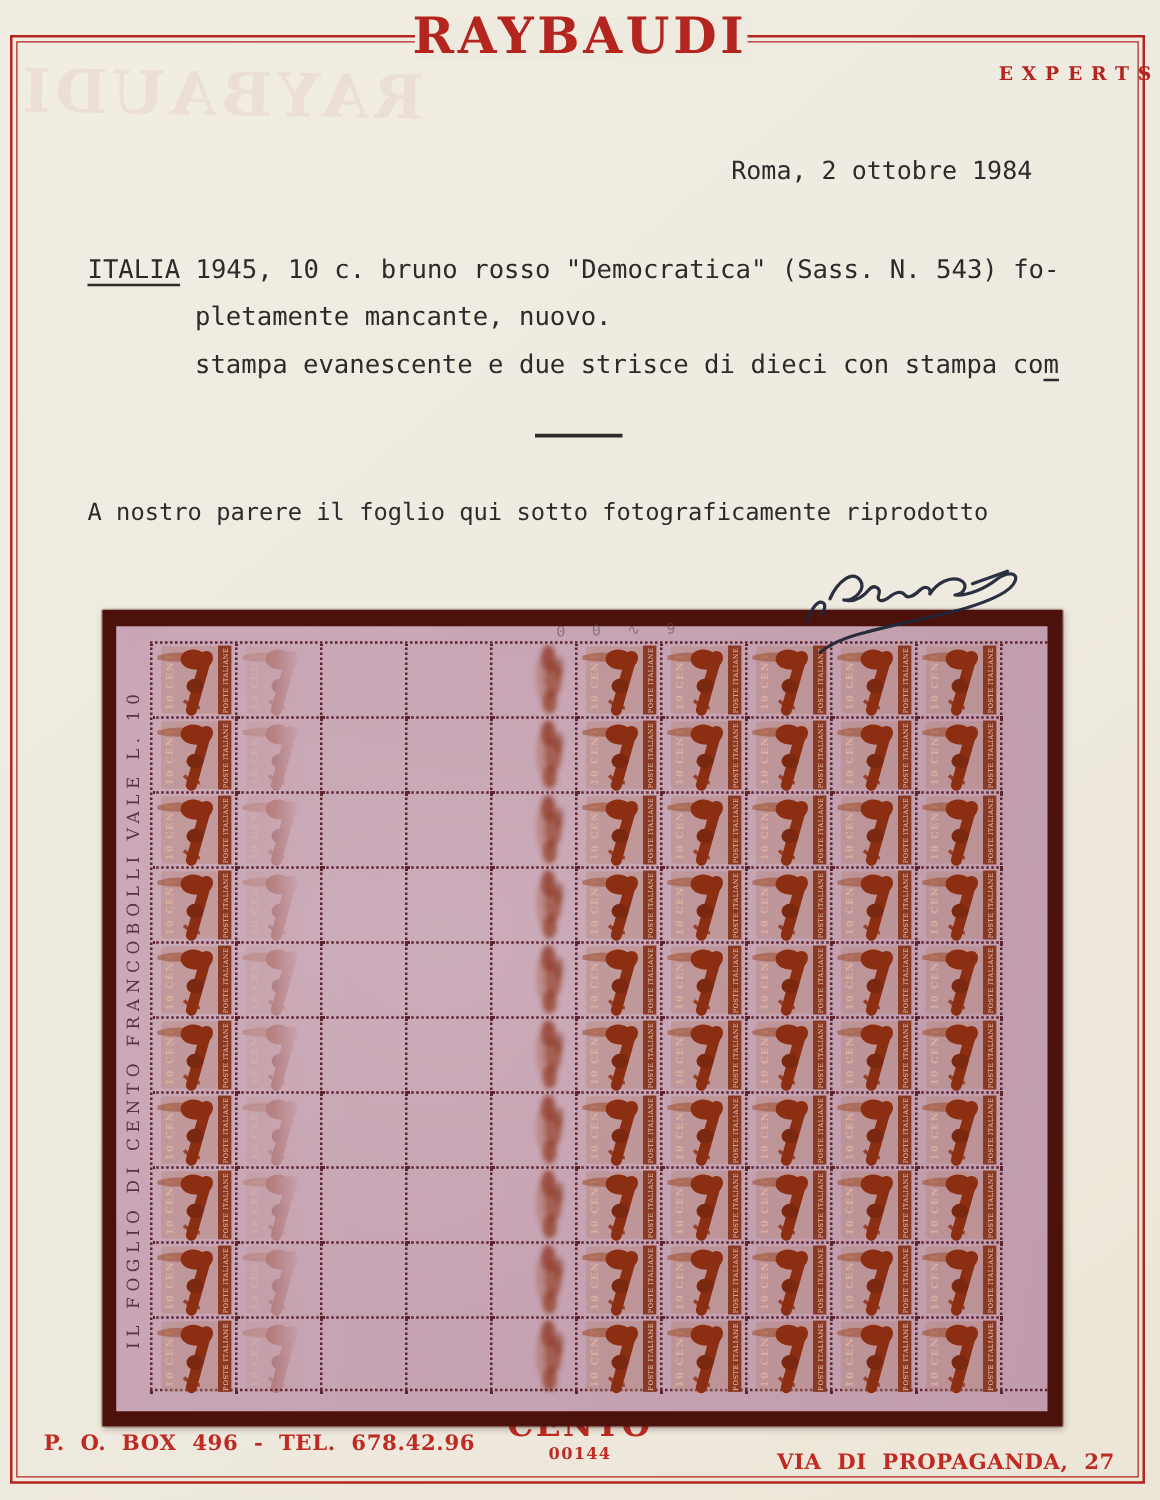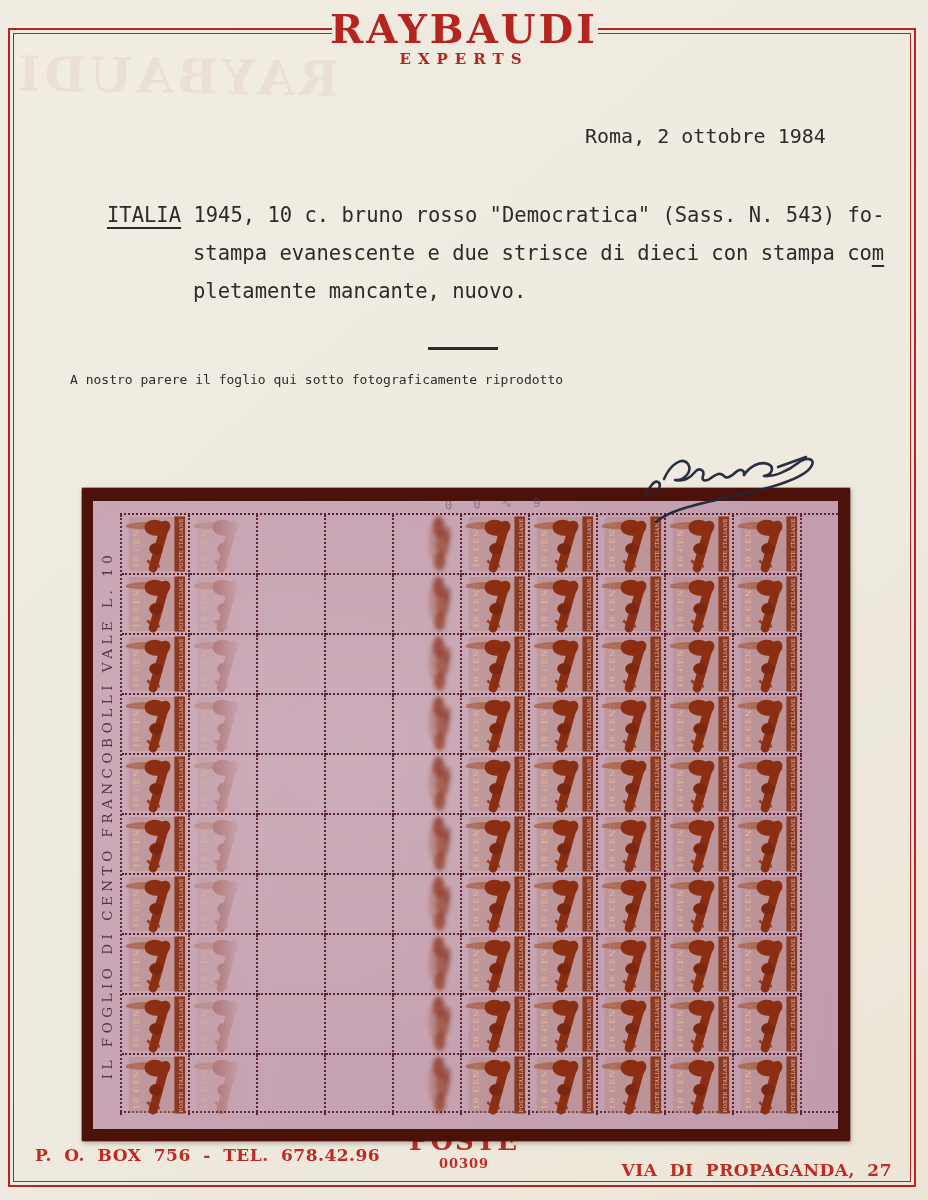--- a/index.html
+++ b/index.html
@@ -23,38 +23,38 @@
   .frame-outer{position:absolute;left:8px;top:28px;right:12px;bottom:13px;border:2px solid var(--accent);z-index:1;}
   .frame-inner{position:absolute;left:13px;top:33px;right:17px;bottom:18px;border:1px solid var(--accent);z-index:1;}
   .title-mask{position:absolute;left:332px;top:14px;width:266px;height:34px;background:var(--paper);z-index:2;}
   
   .brand{
     position:absolute;left:0;right:0;top:5px;text-align:center;z-index:3;
     font-family:"DejaVu Serif","Liberation Serif",serif;font-weight:bold;
     font-size:40px;letter-spacing:3px;color:var(--accent);
   }
   .subtitle{
-    position:absolute;left:0;right:0;top:50px;text-align:center;z-index:3;
+    position:absolute;left:0;right:0;top:50px;text-align:right;z-index:3;
     font-family:"DejaVu Serif","Liberation Serif",serif;font-weight:bold;
     font-size:15px;letter-spacing:7px;color:var(--accent);
   }
   .ghost{
     position:absolute;left:14px;top:48px;z-index:0;
     font-family:"DejaVu Serif",serif;font-weight:bold;font-size:48px;letter-spacing:4px;
     color:rgba(165,55,45,0.07);transform:scaleX(-1) rotate(-1deg);
   }
   .dateline{position:absolute;left:585px;top:124px;font-size:20px;white-space:pre;}
   
-  .desc{position:absolute;left:70px;top:196px;font-size:20.5px;margin-left:37px;}
+  .desc{position:absolute;left:70px;top:196px;font-size:20.5px;}
   .desc .tline{height:38px;line-height:38px;white-space:pre;}
   .desc .tline.indent{padding-left:86px;}
   .lead{text-decoration:underline;text-underline-offset:5px;text-decoration-thickness:2px;}
   .hy{text-decoration:underline;text-underline-offset:5px;text-decoration-thickness:2px;}
   .separator{position:absolute;left:428px;top:347px;width:70px;height:2.5px;background:#2e2c2a;}
-  .opinion{position:absolute;left:70px;top:361px;font-size:13px;}
+  .opinion{position:absolute;left:70px;top:391px;font-size:19px;}
   .opinion .tline{height:38px;line-height:38px;white-space:pre;}
   
   .signature{position:absolute;left:628px;top:422px;z-index:5;}
   
   .photo{
     position:absolute;left:82px;top:488px;width:768px;height:653px;
     background:var(--frame-maroon);z-index:3;border-radius:1px;
     box-shadow:0 0 0 1px rgba(60,20,15,.35), 1px 2px 5px rgba(60,40,30,.35);
   }
   .sheet{
@@ -112,22 +112,22 @@
   <div class="frame-inner"></div>
   <div class="title-mask"></div>
 
   <div class="brand">RAYBAUDI</div>
   <div class="subtitle">EXPERTS</div>
 
   <div class="dateline">Roma, 2 ottobre 1984</div>
 
   <div class="desc">
     <div class="tline"><span class="lead">ITALIA</span><span> 1945, 10 c. bruno rosso "Democratica" (Sass. N. 543) fo-</span></div>
+    <div class="tline indent">pletamente mancante, nuovo.</div>
     <div class="tline indent"><span>stampa evanescente e due strisce di dieci con stampa co</span><span class="hy">m</span></div>
-    <div class="tline indent">pletamente mancante, nuovo.</div>
   </div>
 
   <div class="separator"></div>
 
   <div class="opinion">
     <div class="tline">A nostro parere il foglio qui sotto fotograficamente riprodotto</div>
   </div>
 
   <svg class="signature" width="292" height="112" viewBox="0 0 292 110">
     <g fill="none" stroke="#20263a" stroke-width="2.6" stroke-linecap="round" stroke-linejoin="round" opacity=".95">
@@ -1341,23 +1341,23 @@
     <ellipse cx="35" cy="35" rx="7" ry="6" fill="#7a2810"></ellipse>
     <path d="M26,47 q6,6 13,6" stroke="#8c2e12" stroke-width="3" fill="none" opacity="0.8"></path>
   </svg>
               </div>
             </div>
           </div>
       </div>
     </div>
   </div>
 
-  <div class="foot f-city">POSTE</div>
-  <div class="foot f-code">00309</div>
-  <div class="foot f-left">P. O. BOX 756 - TEL. 678.42.96</div>
+  <div class="foot f-city">CENTO</div>
+  <div class="foot f-code">00144</div>
+  <div class="foot f-left">P. O. BOX 496 - TEL. 678.42.96</div>
   <div class="foot f-right">VIA DI PROPAGANDA, 27</div>
 
   <svg class="hidden-defs" aria-hidden="true">
     <defs>
       <filter id="smudge-blur" x="-40%" y="-40%" width="180%" height="180%">
         <feGaussianBlur stdDeviation="2.3"></feGaussianBlur>
       </filter>
     </defs>
   </svg>
 

